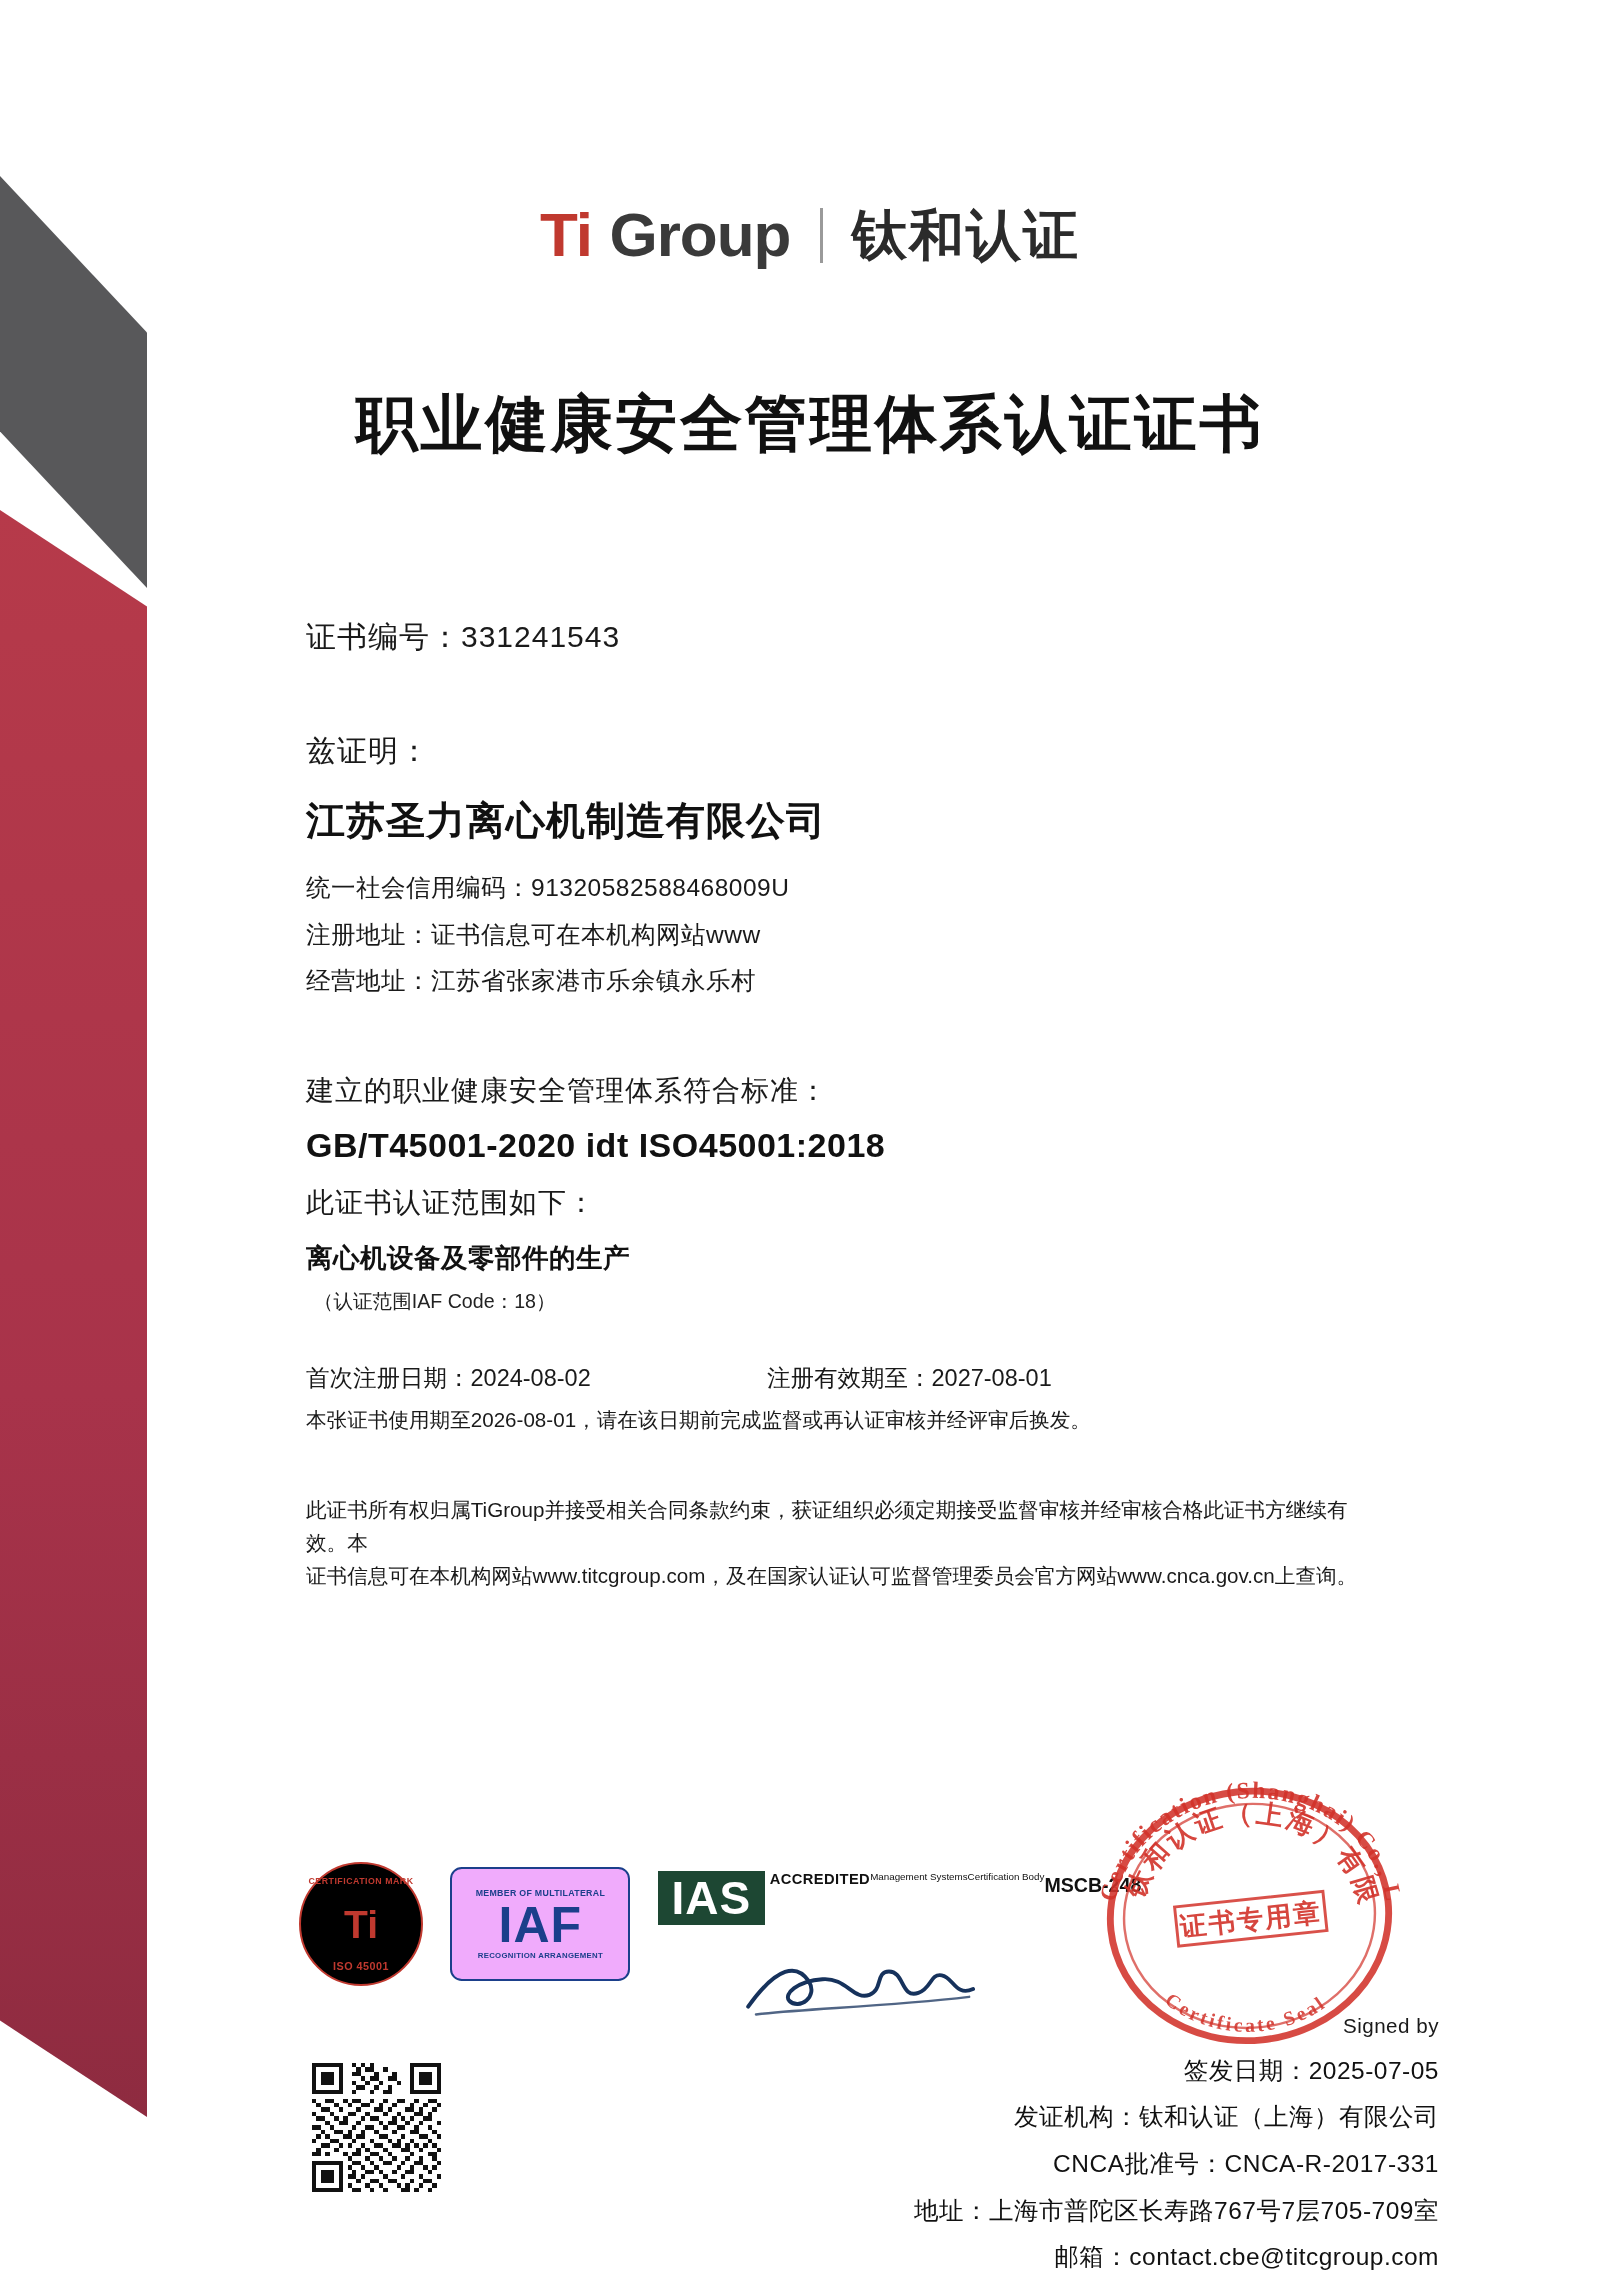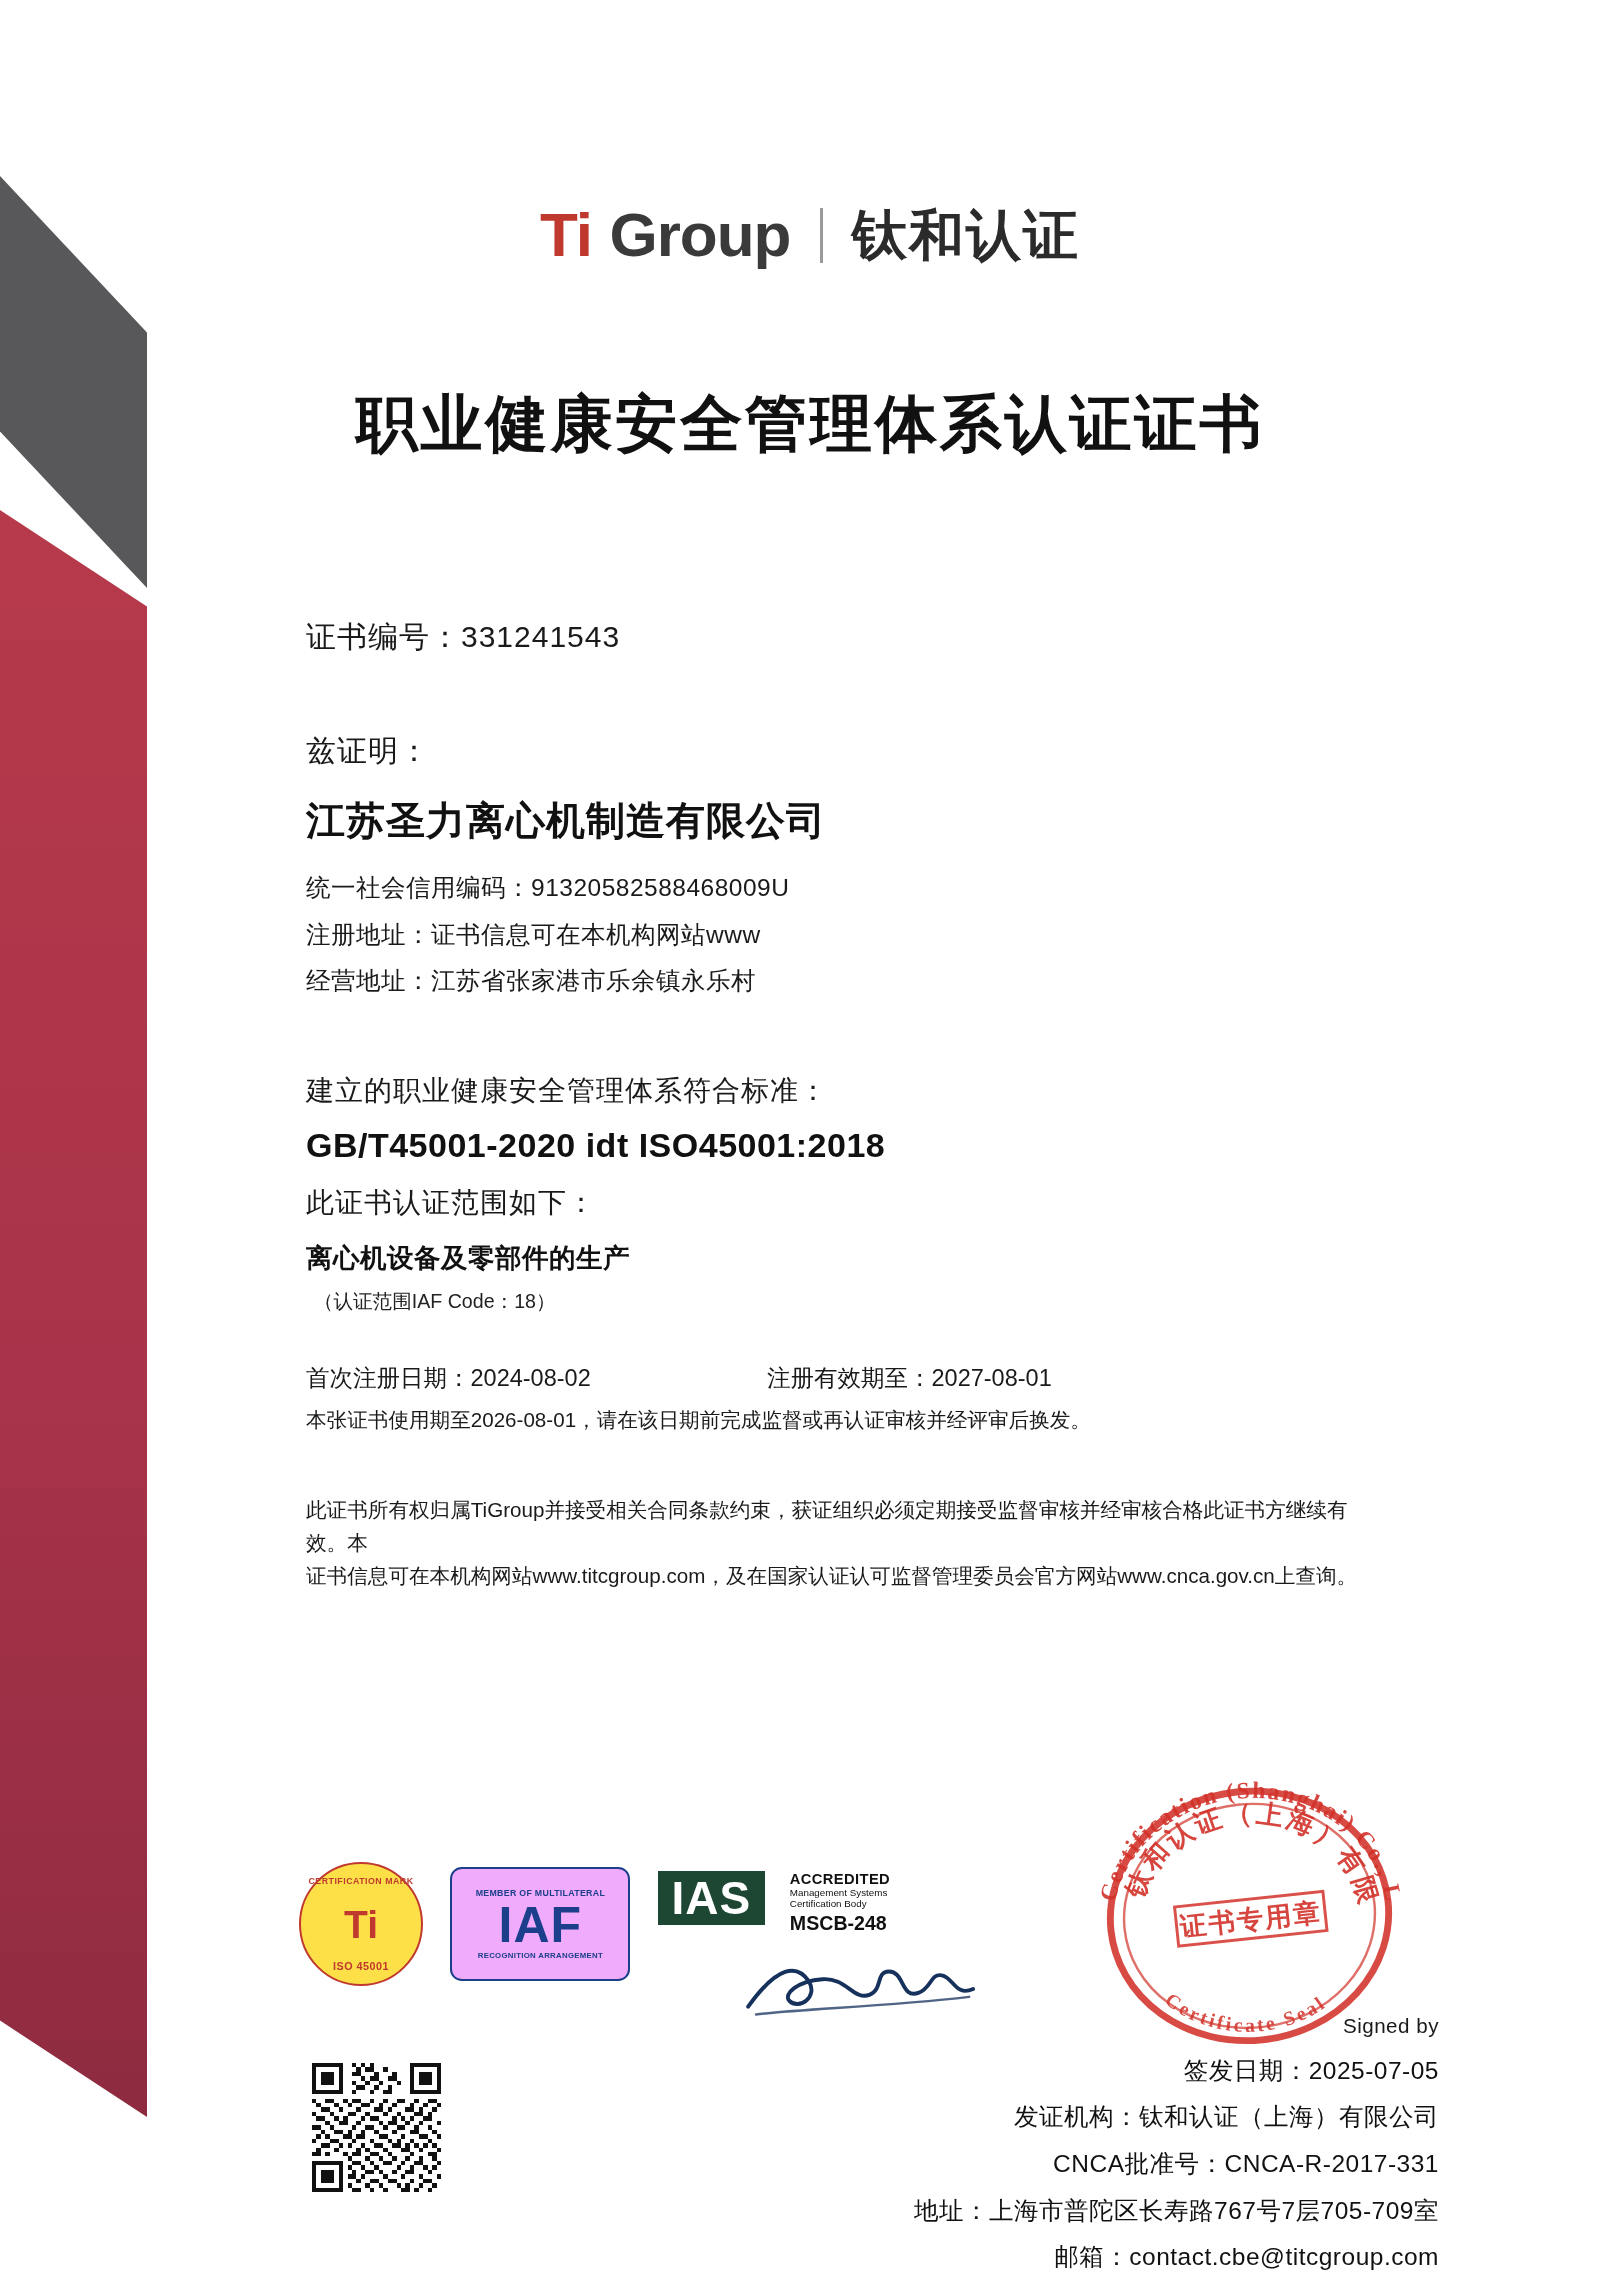--- a/index.html
+++ b/index.html
@@ -187,21 +187,21 @@
   .mark-ti {
     width: 120px;
     height: 120px;
     border-radius: 50%;
     border: 2.9px solid #c0392f;
     position: relative;
     display: flex;
     align-items: center;
     justify-content: center;
     flex-direction: column;
-    background: #fde047;
+    background: #000000;
   }
   .mark-ti .ti-inner {
     font-size: 39px;
     font-weight: 700;
     color: #c0392f;
     line-height: 1;
   }
   .mark-ti .ti-top {
     position: absolute;
     top: 11.8px;
@@ -263,23 +263,23 @@
     font-size: 46px;
     font-weight: 700;
     letter-spacing: 1px;
     display: flex;
     align-items: center;
     justify-content: center;
     padding: 0 13.7px;
   }
   .mark-ias .ias-right {
     display: flex;
-    flex-direction: column;
+    flex-direction: row;
     justify-content: center;
-    padding-left: 25px;
+    padding-left: 5px;
     color: #111;
   }
   .ias-right .r1 { font-size: 14.7px; font-weight: 700; letter-spacing: 0.4px; }
   .ias-right .r2 { font-size: 9.8px; }
   .ias-right .r3 { font-size: 9.8px; }
   .ias-right .r5 { font-size: 19.6px; font-weight: 700; margin-top: 2.9px; }
 
   
   .qr {
     position: absolute;

